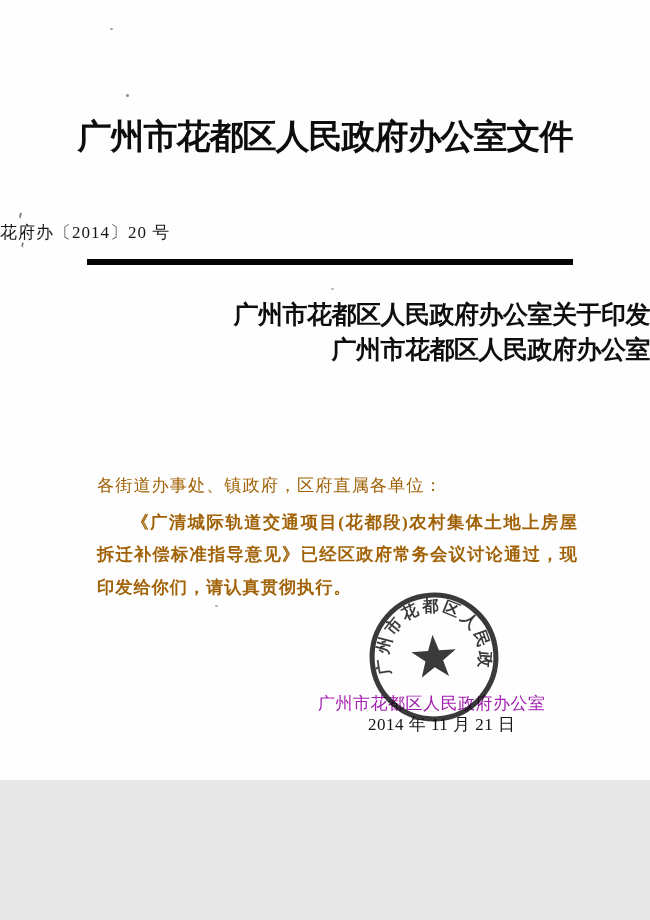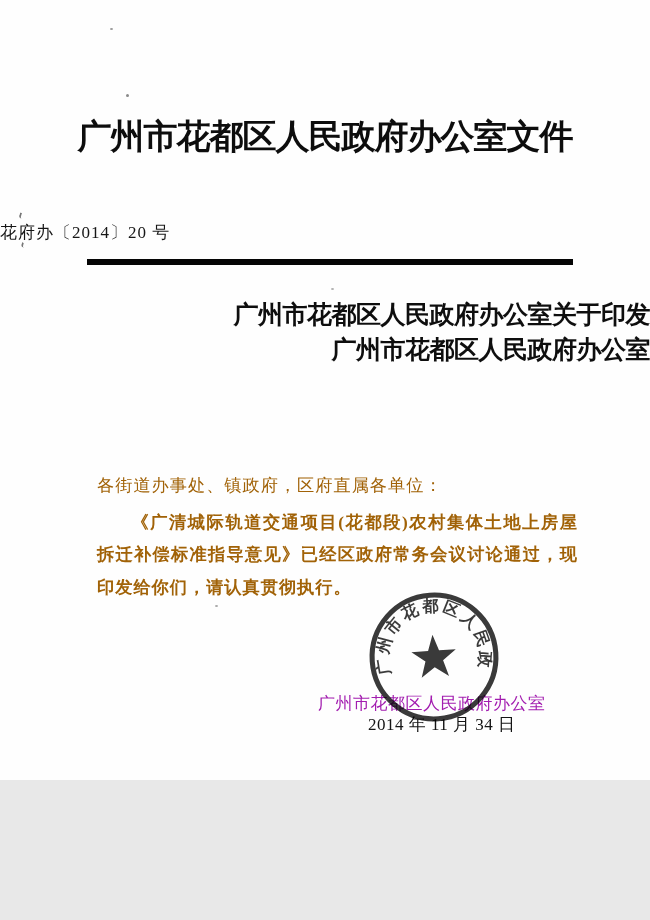--- a/index.html
+++ b/index.html
@@ -167,21 +167,21 @@
     <div>广州市花都区人民政府办公室关于印发</div>
     <div>广州市花都区人民政府办公室</div>
   </div>
 
   <div class="body-block">
     <div class="body-salutation">各街道办事处、镇政府，区府直属各单位：</div>
     <div class="body-paragraph">《广清城际轨道交通项目(花都段)农村集体土地上房屋拆迁补偿标准指导意见》已经区政府常务会议讨论通过，现印发给你们，请认真贯彻执行。</div>
   </div>
 
   <div class="sig-org">广州市花都区人民政府办公室</div>
-  <div class="sig-date">2014 年 11 月 34 日</div>
+  <div class="sig-date">2014 年 11 月 21 日</div>
 
   <div class="official-seal">
     <svg viewBox="0 0 134 134" width="136" height="136">
       <circle cx="67" cy="67" r="61" fill="none" stroke="#1e1e1e" stroke-width="5"></circle>
       <path id="sealArcPath" d="M 24.7 82.4 A 45 45 0 1 1 109.3 82.4" fill="none"></path>
       <text class="seal-ring-text" fill="#1e1e1e">
         <textPath href="#sealArcPath" startOffset="2">广州市花都区人民政府</textPath>
       </text>
       <polygon points="67,45 72.4,60.6 88.9,60.9 75.7,70.8 80.5,86.6 67,77.2 53.5,86.6 58.3,70.8 45.1,60.9 61.6,60.6" fill="#1e1e1e"></polygon>
     </svg>

